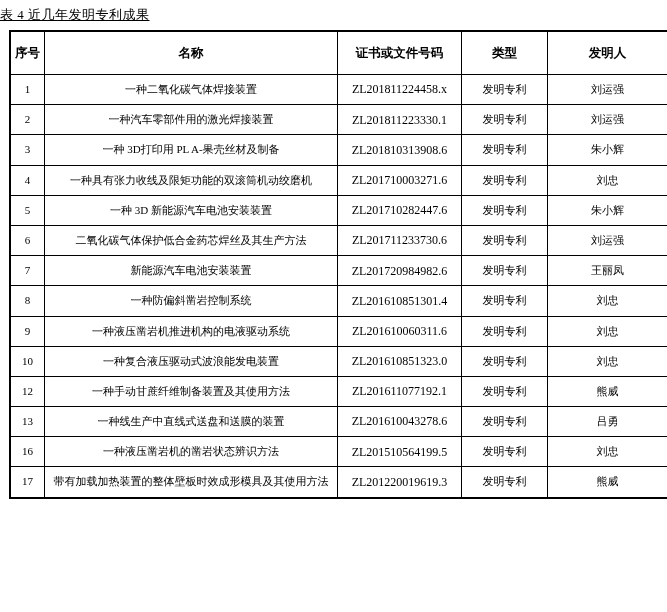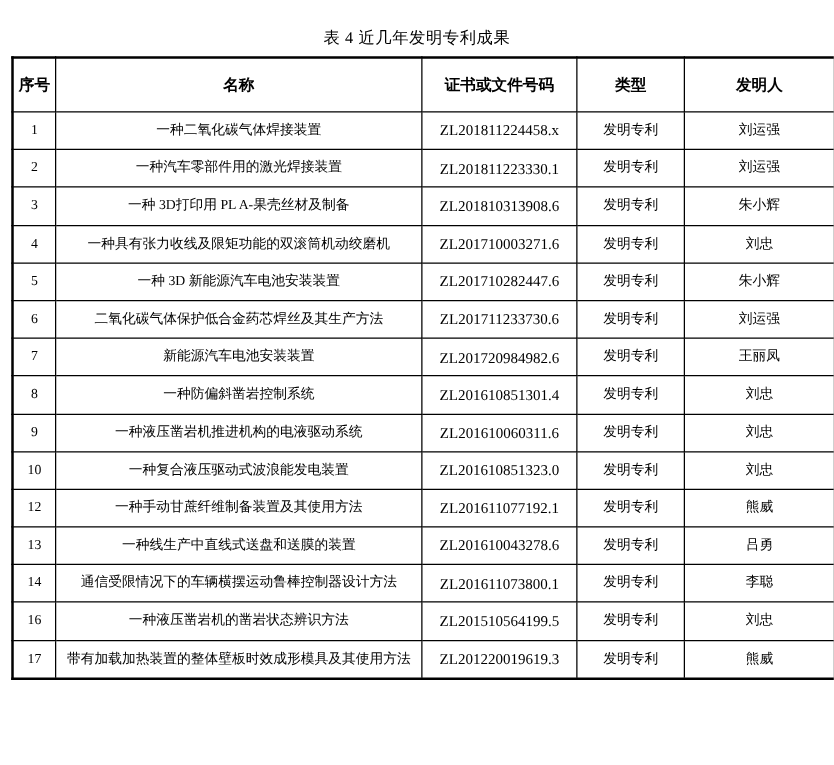--- a/index.html
+++ b/index.html
@@ -12,26 +12,26 @@
     font-family: "Liberation Serif", "DejaVu Serif", serif;
     color: #000000;
   }
   .page {
     position: relative;
     width: 667px;
     height: 612px;
     background: #ffffff;
   }
   .doc-title {
-    text-align: center;
-    padding-top: 21px;
+    padding-top: 6px;
     font-size: 13px;
     letter-spacing: 0.5px;
     height: 17px;
     line-height: 17px;
+    text-decoration: underline;
   }
   table.patents {
     border-collapse: collapse;
     table-layout: fixed;
     margin-left: 9px;
     margin-top: 7px;
     width: 648px;
     border: 2px solid #000;
   }
   th, td {
@@ -154,27 +154,20 @@
           <td class="c4">熊威</td>
         </tr>
         <tr>
           <td class="c0">13</td>
           <td class="c1">一种线生产中直线式送盘和送膜的装置</td>
           <td class="c2">ZL201610043278.6</td>
           <td class="c3">发明专利</td>
           <td class="c4">吕勇</td>
         </tr>
         <tr>
-          <td class="c0">14</td>
-          <td class="c1">通信受限情况下的车辆横摆运动鲁棒控制器设计方法</td>
-          <td class="c2">ZL201611073800.1</td>
-          <td class="c3">发明专利</td>
-          <td class="c4">李聪</td>
-        </tr>
-        <tr>
           <td class="c0">16</td>
           <td class="c1">一种液压凿岩机的凿岩状态辨识方法</td>
           <td class="c2">ZL201510564199.5</td>
           <td class="c3">发明专利</td>
           <td class="c4">刘忠</td>
         </tr>
         <tr>
           <td class="c0">17</td>
           <td class="c1">带有加载加热装置的整体壁板时效成形模具及其使用方法</td>
           <td class="c2">ZL201220019619.3</td>

